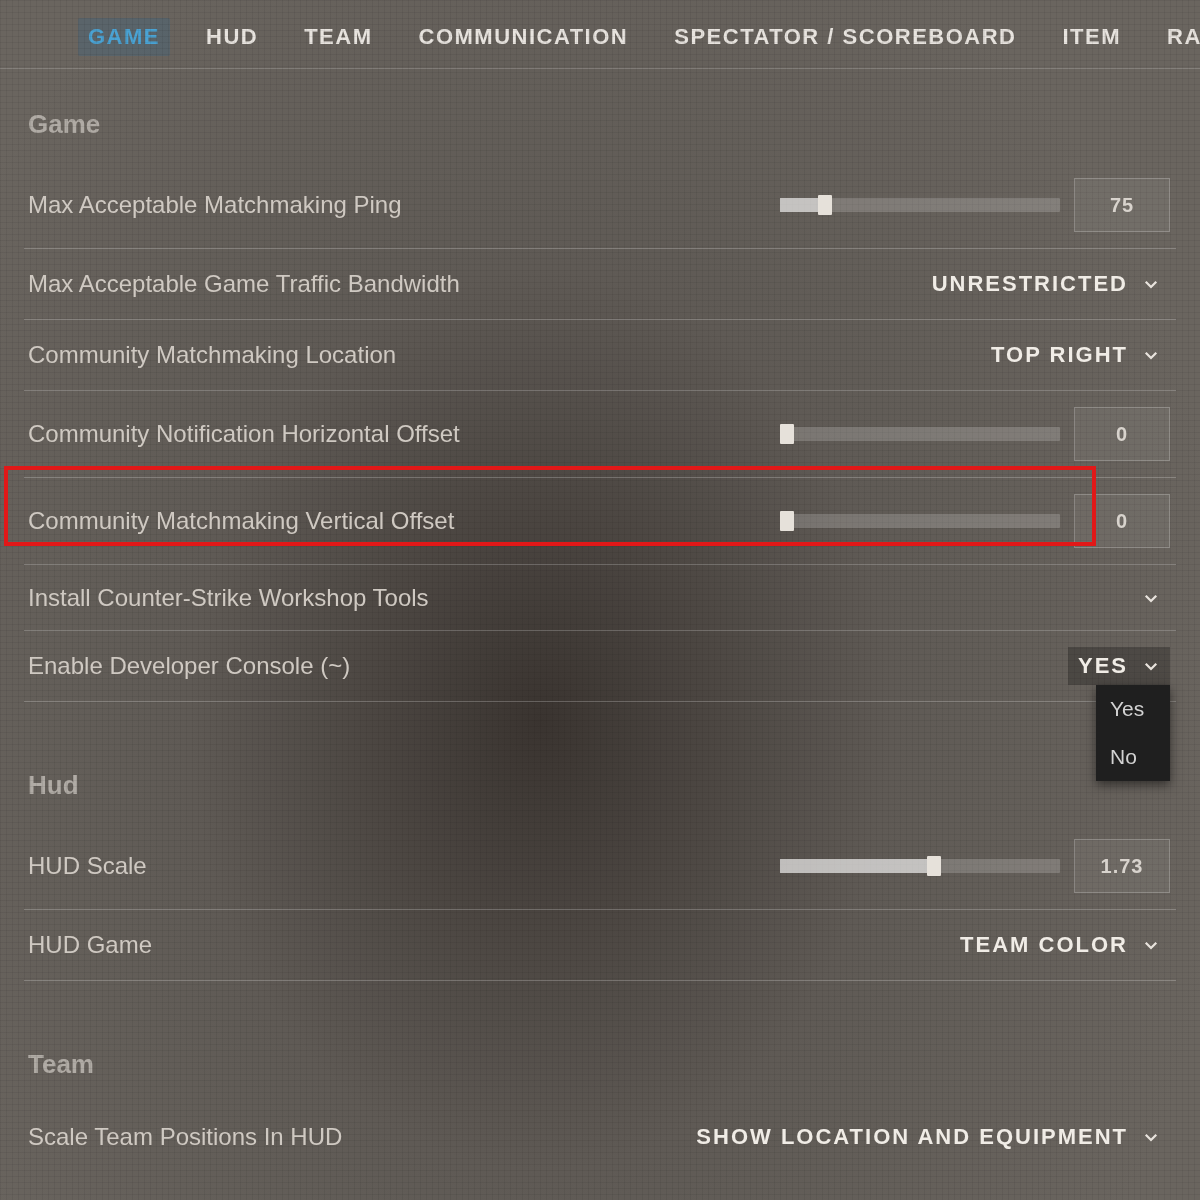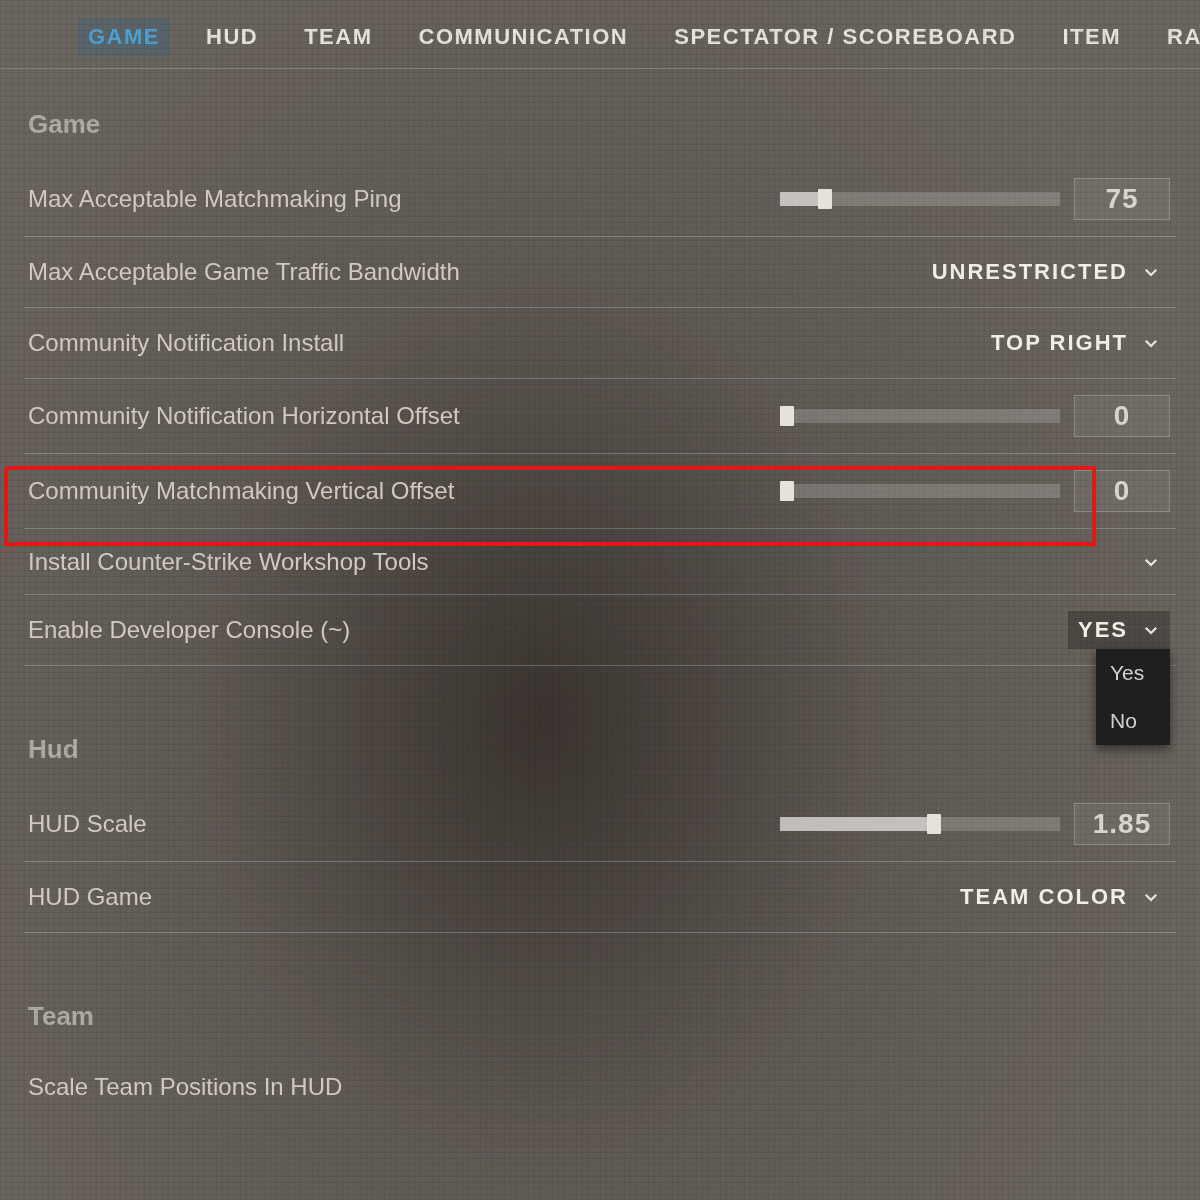--- a/index.html
+++ b/index.html
@@ -83,28 +83,28 @@
     position:absolute; top:0; left:0; height:100%;
     background: rgba(255,255,255,0.55);
   }
   .slider-thumb {
     position:absolute; top:-3px; width:14px; height:20px;
     background:#e6e1da;
     border-radius:1px;
   }
 
   .valbox {
-    width: 96px; height: 42px;
+    width: 96px; height: 54px;
     background: rgba(255,255,255,0.06);
     border: 1px solid rgba(255,255,255,0.22);
     display:flex; align-items:center; justify-content:center;
     font-family: "Arial Narrow", Arial, sans-serif;
     font-stretch: condensed;
     font-weight:700;
-    font-size: 28px;
+    font-size: 20px;
     letter-spacing: 1px;
     color:#d8d3cd;
   }
 
   .select {
     display:flex; align-items:center; gap:14px;
     padding: 6px 10px;
     cursor:pointer;
     position:relative;
   }
@@ -182,21 +182,21 @@
     <div class="row-label">Max Acceptable Game Traffic Bandwidth</div>
     <div class="select">
       <span class="select-value">UNRESTRICTED</span>
       <span class="chev"><svg viewBox="0 0 24 24" fill="none" stroke="#e8e3dd" stroke-width="3">
             <polyline points="5 9 12 16 19 9"></polyline>
           </svg></span>
     </div>
   </div>
 
   <div class="row">
-    <div class="row-label">Community Notification Install</div>
+    <div class="row-label">Community Matchmaking Location</div>
     <div class="select">
       <span class="select-value">TOP RIGHT</span>
       <span class="chev"><svg viewBox="0 0 24 24" fill="none" stroke="#e8e3dd" stroke-width="3">
             <polyline points="5 9 12 16 19 9"></polyline>
           </svg></span>
     </div>
   </div>
 
   <div class="row">
     <div class="row-label">Community Notification Horizontal Offset</div>
@@ -247,37 +247,43 @@
 
   <div class="section-title">Hud</div>
 
   <div class="row">
     <div class="row-label">HUD Scale</div>
     <div class="right-group">
       <div class="slider">
         <div class="slider-fill" style="width:55%"></div>
         <div class="slider-thumb" style="left:calc(55% - 7px)"></div>
       </div>
-      <div class="valbox">1.85</div>
+      <div class="valbox">1.73</div>
     </div>
   </div>
 
   <div class="row">
     <div class="row-label">HUD Game</div>
     <div class="select">
       <span class="select-value">TEAM COLOR</span>
       <span class="chev"><svg viewBox="0 0 24 24" fill="none" stroke="#e8e3dd" stroke-width="3">
             <polyline points="5 9 12 16 19 9"></polyline>
           </svg></span>
     </div>
   </div>
 
   <div class="section-gap"></div>
 
   <div class="section-title">Team</div>
 
   <div class="row" style="border-bottom:none">
     <div class="row-label">Scale Team Positions In HUD</div>
+    <div class="select">
+      <span class="select-value">SHOW LOCATION AND EQUIPMENT</span>
+      <span class="chev"><svg viewBox="0 0 24 24" fill="none" stroke="#e8e3dd" stroke-width="3">
+            <polyline points="5 9 12 16 19 9"></polyline>
+          </svg></span>
+    </div>
   </div>
 
 </div>
 
 <div class="highlight-box" id="hl" style="left: 4px; top: 466px; width: 1092px; height: 80px;"></div>
 
 </body></html>

